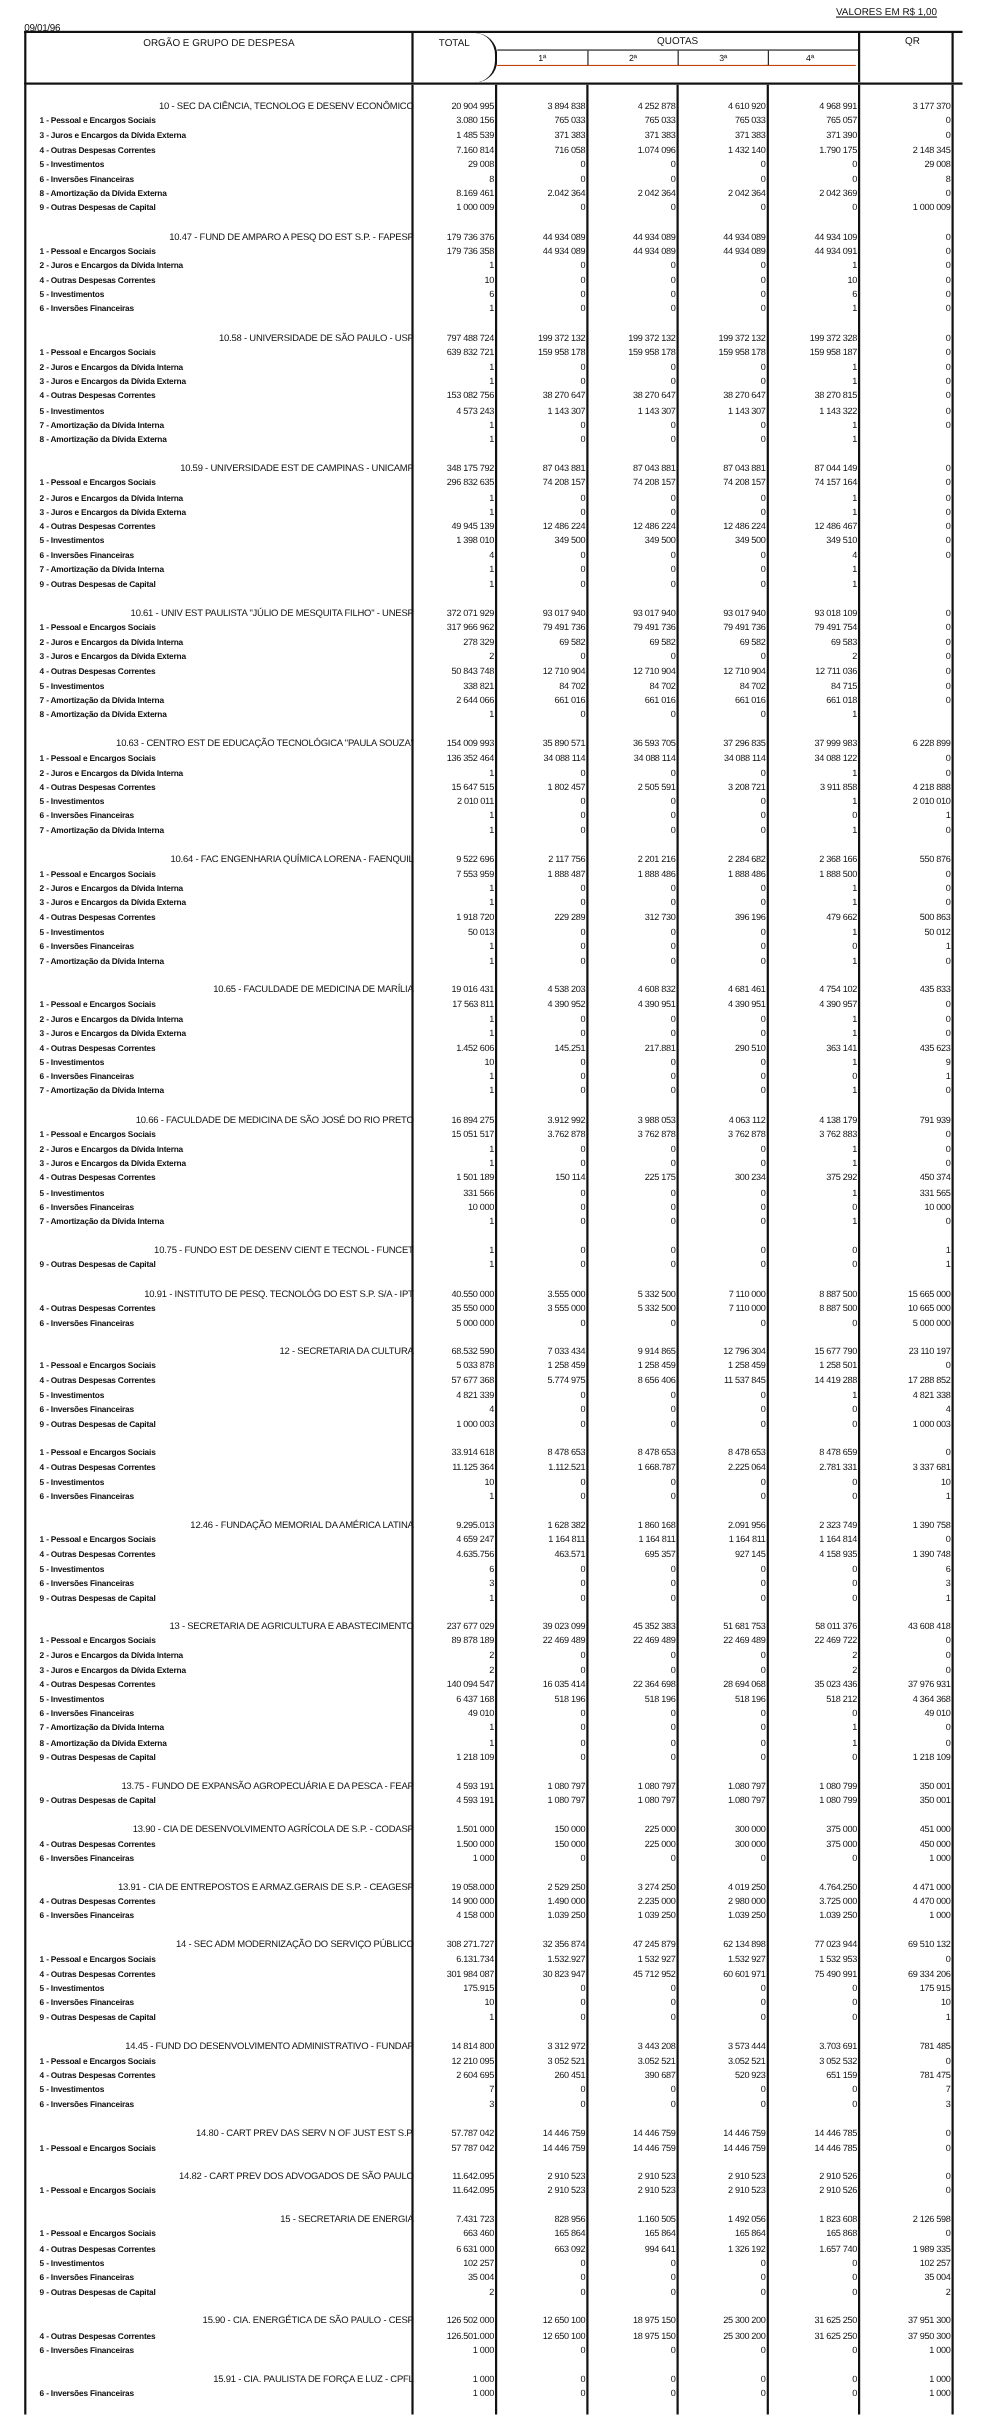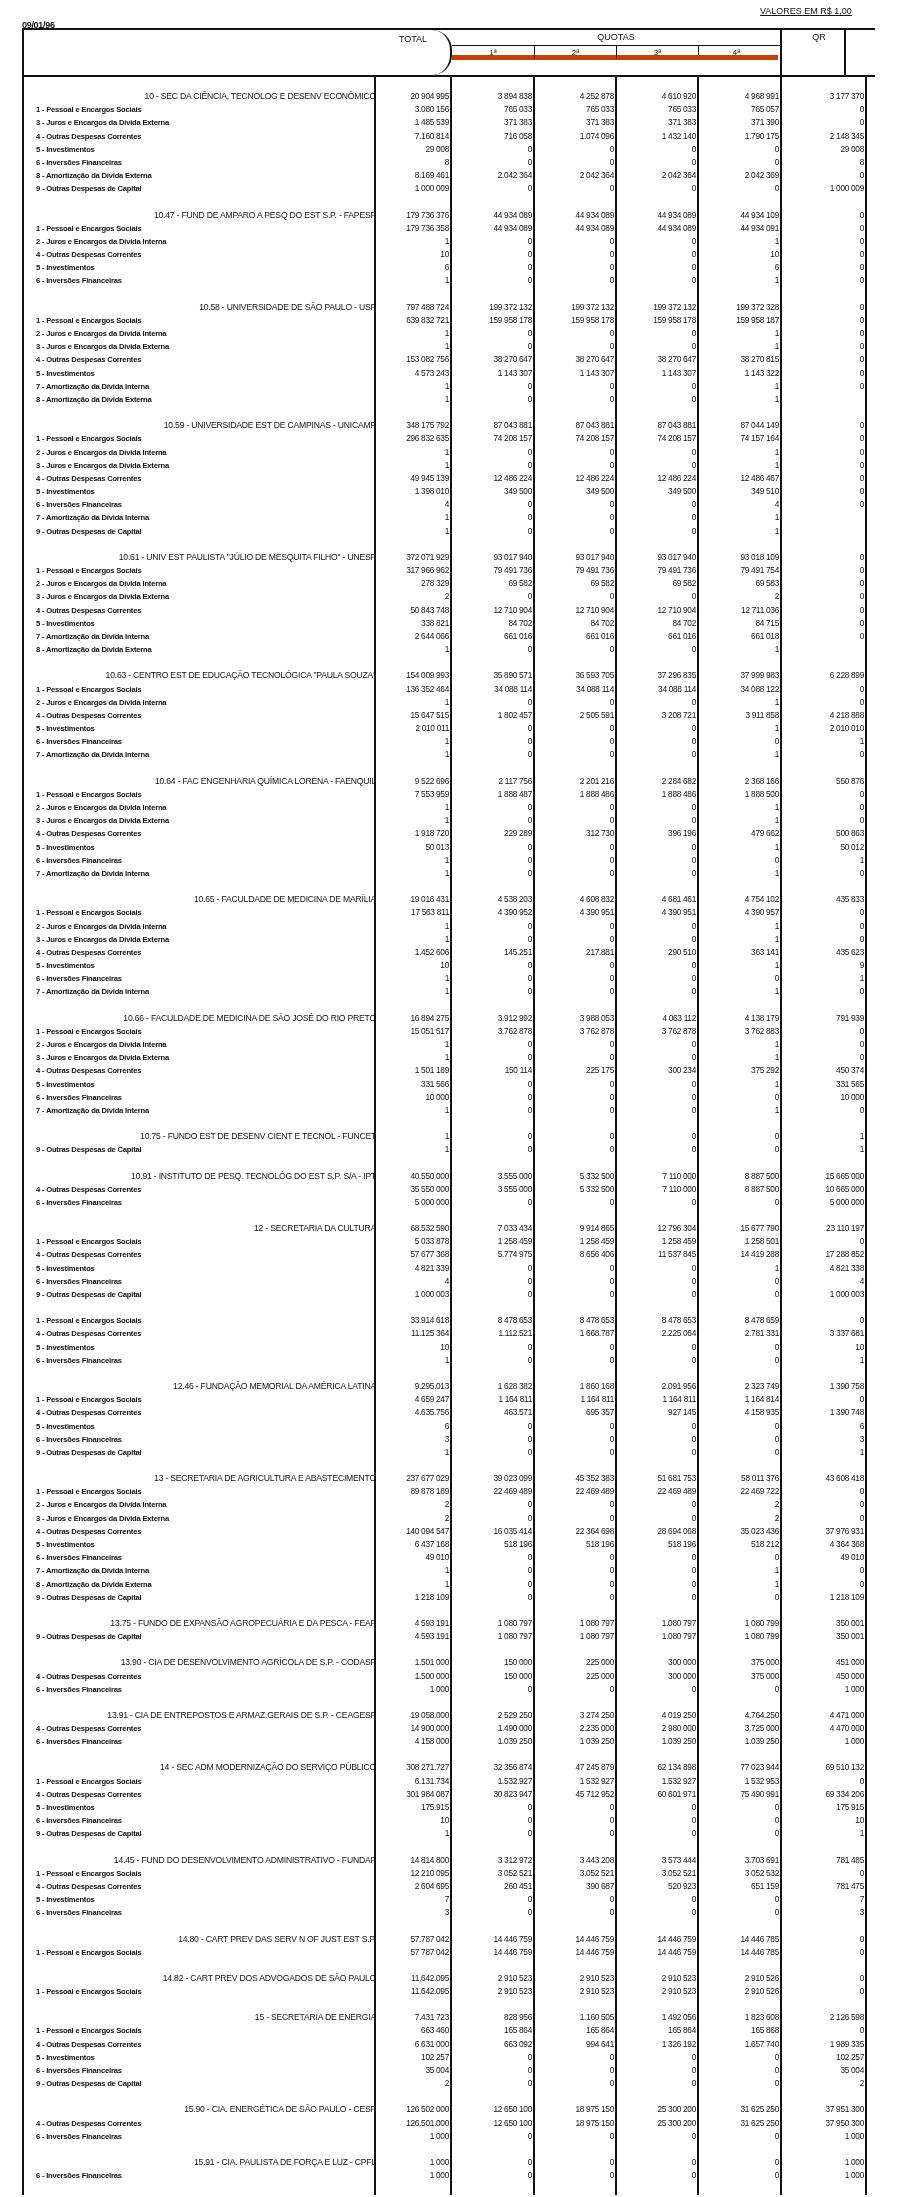--- a/index.html
+++ b/index.html
@@ -1,29 +1,29 @@
 <!DOCTYPE html>
 <html><head>
   <meta charset="utf-8">
   <style>
     html, body { margin: 0; padding: 0; background: #ffffff; }
     body { width: 903px; height: 2197px; position: relative; overflow: hidden;
            font-family: "Liberation Sans", sans-serif; color: #111; }
-    .doc-date { position: absolute; left: 22px; top: 20px; font-size: 9px; font-weight: bold; text-decoration: underline; letter-spacing: -0.3px; }
+    .doc-date { position: absolute; left: 22px; top: 20px; font-size: 9px; font-weight: normal; text-decoration: underline; letter-spacing: -0.3px; }
     .units { position: absolute; left: 760px; top: 6px; font-size: 9px; }
     .units span { text-decoration: underline; }
     .table-wrap { position: absolute; left: 22px; top: 28px; width: 853px; }
     .hdr { position: relative; height: 45px; border-top: 2px solid #111; border-bottom: 2px solid #111; border-left: 2px solid #111; }
     .hdr-cell { position: absolute; top: 0; bottom: 0; font-size: 9px; text-align: center; box-sizing: border-box; }
     .h-org { left: 0; width: 352px; border-right: 2px solid #111; padding-top: 4px; }
     .h-total { left: 352px; width: 76px; border-right: 2px solid #111; padding-top: 4px; border-radius: 20px; }
     .h-quotas { left: 428px; width: 330px; border-right: 2px solid #111; }
     .h-quotas-title { height: 15px; line-height: 15px; border-bottom: 1px solid #111; }
-    .h-q { position: absolute; top: 16px; height: 14px; line-height: 14px; font-size: 8px; border-right: 1px solid #111; box-sizing: border-box; text-align: center; border-bottom: 5px solid #c2410c;}
-    .h-qr { left: 758px; width: 64px; border-right: 2px solid #111; padding-top: 2px; padding-left: 12px; }
+    .h-q { position: absolute; top: 16px; height: 14px; line-height: 14px; font-size: 8px; border-right: 1px solid #111; box-sizing: border-box; text-align: center; border-bottom: 1px solid #c2410c;}
+    .h-qr { left: 758px; width: 85px; border-right: 2px solid #111; padding-top: 2px; padding-left: 12px; }
     .body-grid { position: relative; border-left: 2px solid #111; }
     .vline { position: absolute; top: 0; bottom: 0; border-left: 2px solid #111; }
     .section { position: relative; }
     .row { display: flex; height: 13.2px; line-height: 13.2px; font-size: 8.3px; white-space: nowrap; }
     .row .lbl { width: 352px; box-sizing: border-box; padding-left: 3px; overflow: hidden; letter-spacing: -0.2px; }
     .row.sub .lbl { padding-left: 12px; font-size: 7.6px; font-weight: bold; }
     .row.head .lbl { font-size: 8.6px; text-align: right; }
     .row .num { box-sizing: border-box; text-align: right; padding-right: 3px; letter-spacing: -0.3px; }
     .c-total { width: 76px; }
     .c-q1 { width: 83px; }
@@ -34,20 +34,21 @@
     .spacer { height: 13px; }
   </style>
 </head>
 <body>
 
 <div class="doc-date">09/01/96</div>
 <div class="units"><span>VALORES EM R$ 1,00</span></div>
 
 <div class="table-wrap">
   <div class="hdr">
+    <div class="hdr-cell h-org">ORGÃO E GRUPO DE DESPESA</div>
     <div class="hdr-cell h-total">TOTAL</div>
     <div class="hdr-cell h-quotas">
       <div class="h-quotas-title">QUOTAS</div>
       <div class="h-q" style="left:0;width:83px">1ª</div>
       <div class="h-q" style="left:83px;width:82px">2ª</div>
       <div class="h-q" style="left:165px;width:82px">3ª</div>
       <div class="h-q" style="left:243px;width:83px;border-right:none">4ª</div>
     </div>
     <div class="hdr-cell h-qr">QR</div>
   </div>

